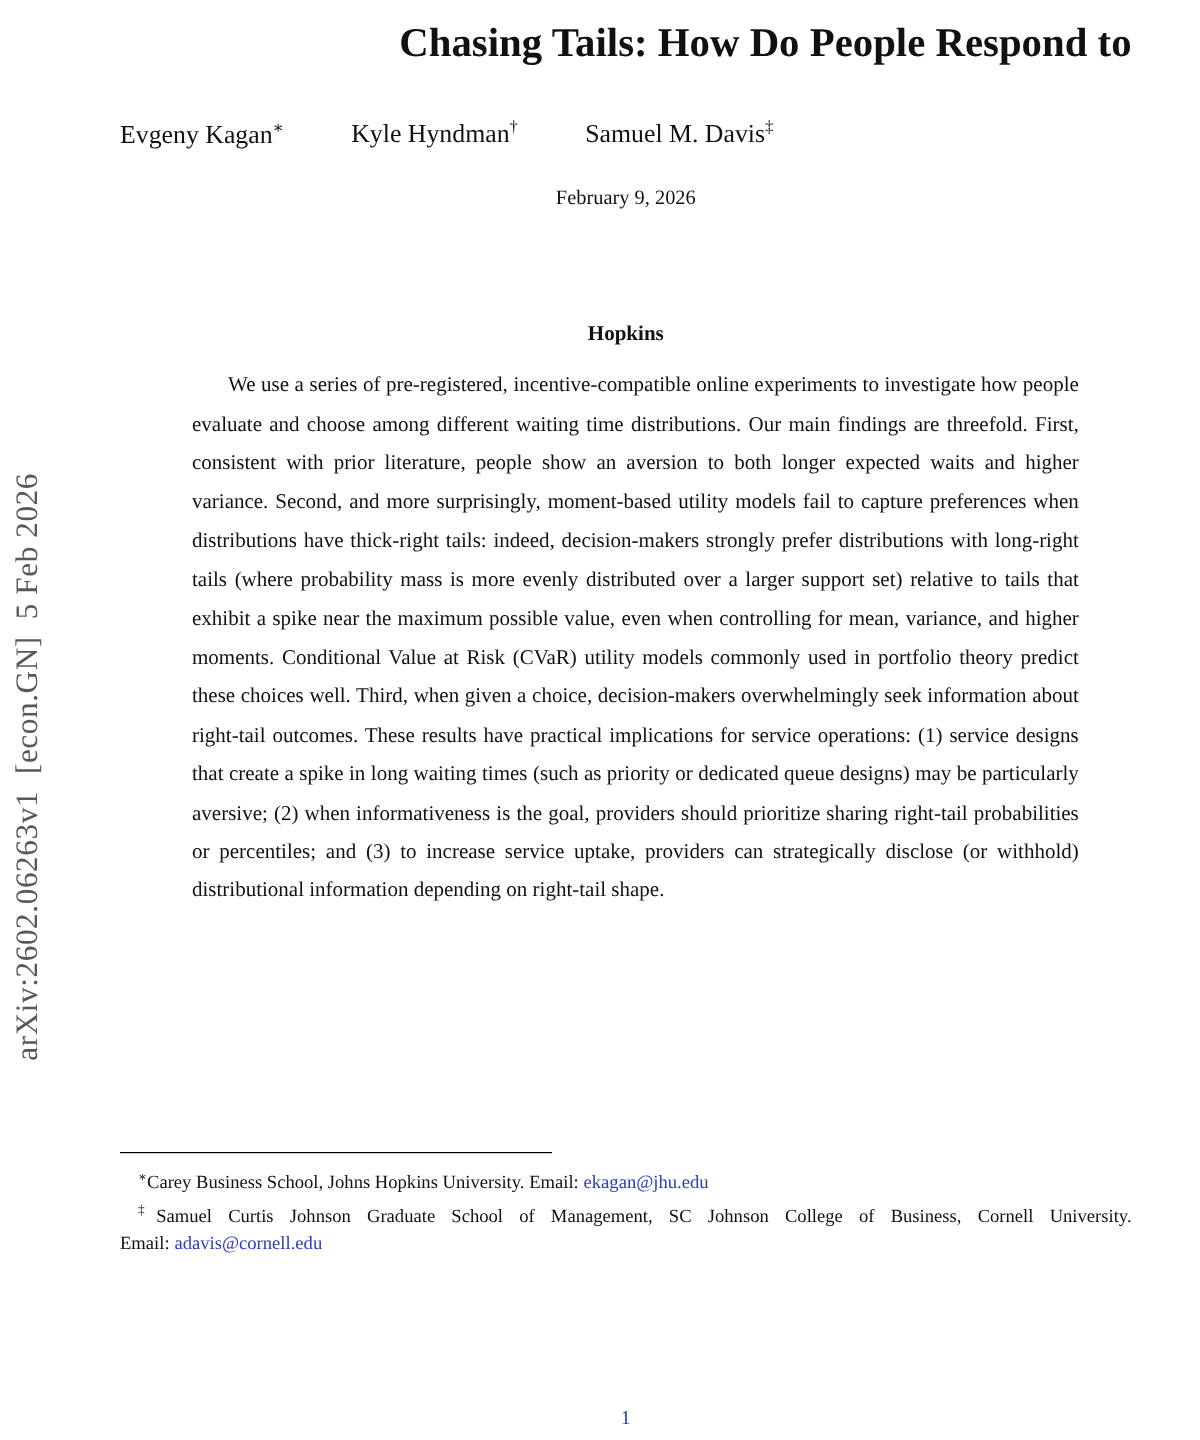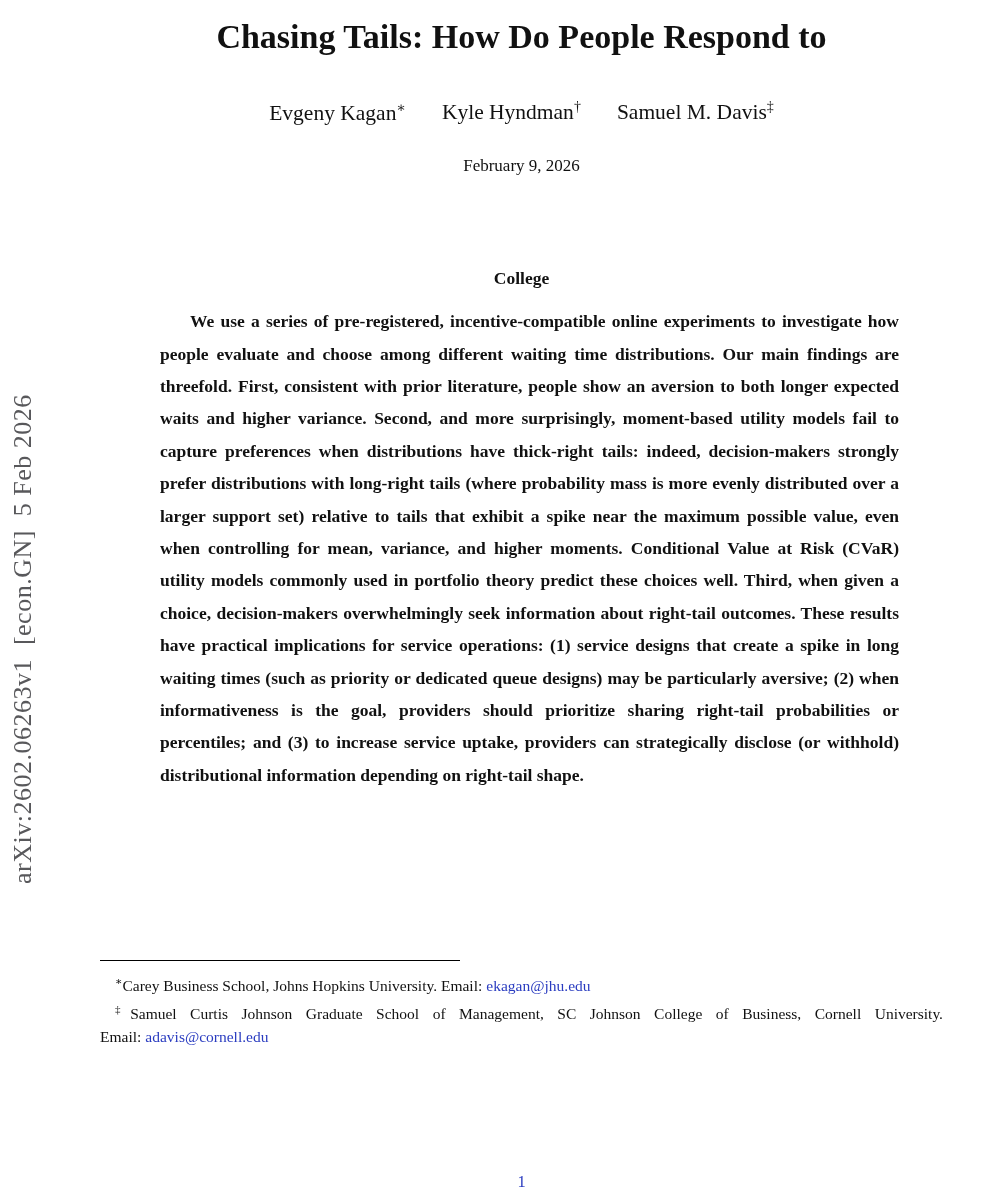--- a/index.html
+++ b/index.html
@@ -27,31 +27,31 @@
   }
 
   .content {
     position: absolute;
     left: 100px; top: 0;
     width: 843px;
   }
 
   .title {
     margin-top: 8px;
-    text-align: center;
+    text-align: right;
     font-weight: bold;
     font-size: 34px;
     line-height: 57px;
   }
 
   .authors {
     margin-top: 34px;
     display: flex;
-    justify-content: center;
-    gap: 36px;
+    justify-content: flex-start;
+    gap: 56px;
     font-size: 21.5px;
   }
   .authors sup { font-size: 14px; }
 
   .date {
     margin-top: 30px;
     text-align: center;
     font-size: 17px;
   }
 
@@ -61,21 +61,20 @@
     font-weight: bold;
     font-size: 17.5px;
   }
 
   .abstract-body {
     margin: 16px 44px 0 60px;
     font-size: 17.5px;
     line-height: 32.4px;
     text-align: justify;
     text-indent: 30px;
-    font-weight: bold;
   }
 
   .footnotes {
     position: absolute;
     left: 100px; top: 960px;
     width: 843px;
     font-size: 15.5px;
     line-height: 23.5px;
   }
   .fn-rule {
@@ -126,21 +125,21 @@
   <h1 class="title"><span>Chasing Tails: How Do People Respond to</span><br></h1>
 
   <div class="authors">
     <span class="author"><span>Evgeny Kagan</span><sup>∗</sup></span>
     <span class="author"><span>Kyle Hyndman</span><sup>†</sup></span>
     <span class="author"><span>Samuel M. Davis</span><sup>‡</sup></span>
   </div>
 
   <div class="date">February 9, 2026</div>
 
-  <div class="abstract-heading">College</div>
+  <div class="abstract-heading">Hopkins</div>
 
   <p class="abstract-body">We use a series of pre-registered, incentive-compatible online experiments to investigate how people evaluate and choose among different waiting time distributions. Our main findings are threefold. First, consistent with prior literature, people show an aversion to both longer expected waits and higher variance. Second, and more surprisingly, moment-based utility models fail to capture preferences when distributions have thick-right tails: indeed, decision-makers strongly prefer distributions with long-right tails (where probability mass is more evenly distributed over a larger support set) relative to tails that exhibit a spike near the maximum possible value, even when controlling for mean, variance, and higher moments. Conditional Value at Risk (CVaR) utility models commonly used in portfolio theory predict these choices well. Third, when given a choice, decision-makers overwhelmingly seek information about right-tail outcomes. These results have practical implications for service operations: (1) service designs that create a spike in long waiting times (such as priority or dedicated queue designs) may be particularly aversive; (2) when informativeness is the goal, providers should prioritize sharing right-tail probabilities or percentiles; and (3) to increase service uptake, providers can strategically disclose (or withhold) distributional information depending on right-tail shape.</p>
 
 </div>
 
 <div class="footnotes">
   <hr class="fn-rule">
 
   <p class="footnote"><sup>∗</sup><span>Carey Business School, Johns Hopkins University. Email:</span><a class="email" href="#">ekagan@jhu.edu</a></p>
 

